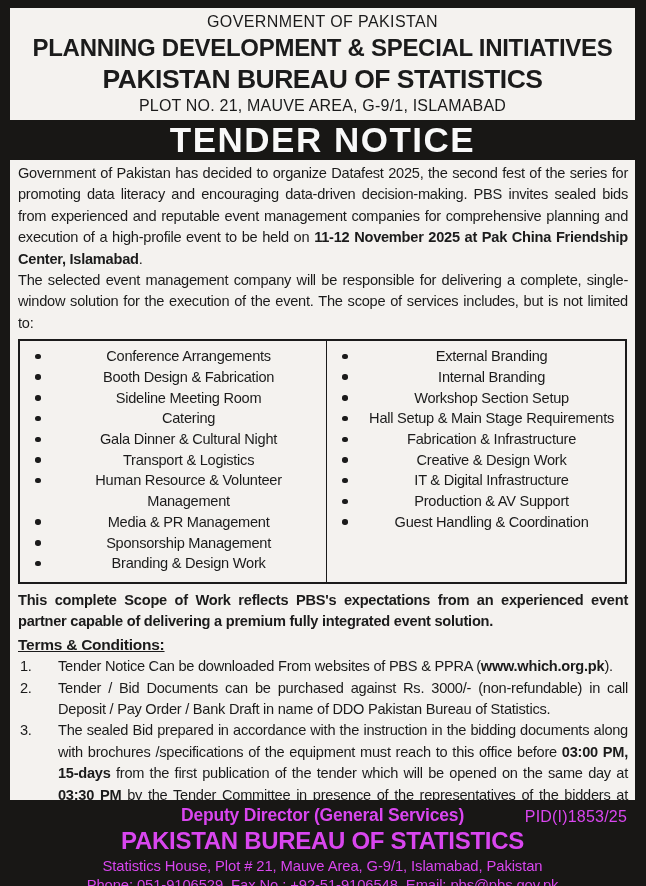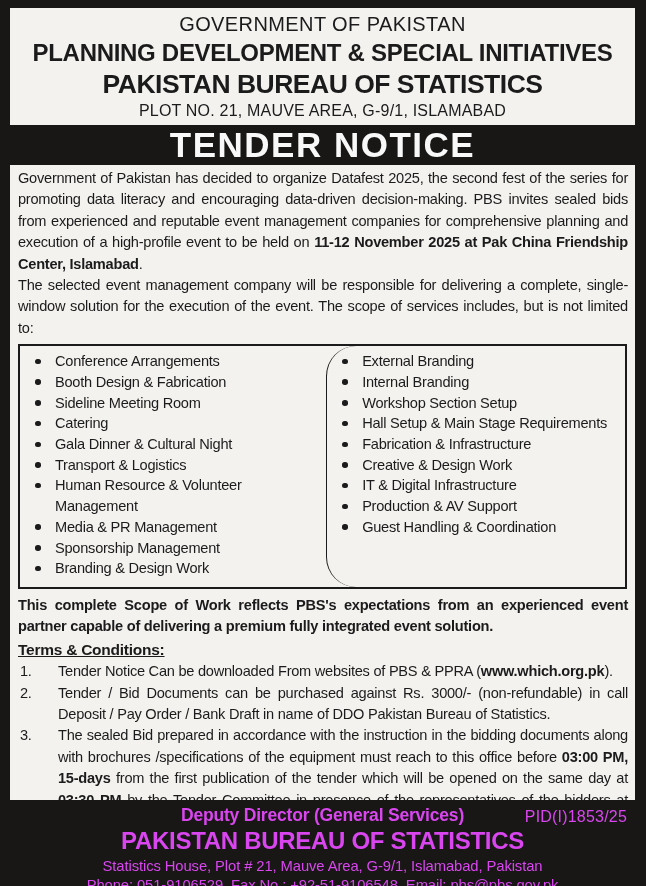--- a/index.html
+++ b/index.html
@@ -16,21 +16,21 @@
     margin:0 auto;position:relative;
     padding:8px 11px 0 10px;
     display:flex;flex-direction:column;
   }
   .paper{
     background:var(--paper);flex:1 1 auto;overflow:hidden;
     display:flex;flex-direction:column;
   }
   
   .hdr{text-align:center;padding-top:3px;letter-spacing:-0.2px;}
-  .hdr-line1{font-size:20px;font-weight:500;letter-spacing:0.4px;margin-top:2px;}
+  .hdr-line1{font-size:16px;font-weight:500;letter-spacing:0.4px;margin-top:2px;}
   .hdr-line2{font-size:24px;font-weight:700;margin-top:3px;letter-spacing:-0.3px;}
   .hdr-line3{font-size:26.5px;font-weight:700;margin-top:2px;letter-spacing:-0.5px;}
   .hdr-line4{font-size:16px;font-weight:400;margin-top:2px;letter-spacing:0.2px;}
   
   .banner{
     background:var(--frame);color:var(--banner-text);
     margin-top:5px;height:42px;
     display:flex;align-items:center;justify-content:center;
   }
   .banner span{
@@ -41,25 +41,25 @@
   .content{padding:3px 7px 0 8px;font-size:14.6px;line-height:21.4px;letter-spacing:-0.25px;}
   .intro p{text-align:justify;}
   .intro .p2{margin-top:0;}
   b{font-weight:700;}
   
   .svc-table{
     display:flex;border:2px solid var(--ink);
     margin:5px 1px 6px 0;
   }
   .svc-col{width:50.6%;padding:5px 4px 8px 6px;}
-  .svc-col.right{width:49.4%;border-left:1.5px solid var(--ink);border-radius:30px;}
+  .svc-col.right{width:49.4%;border-left:1.5px solid var(--ink);}
   .svc-col ul{list-style:none;}
   .svc-col li{
     position:relative;padding-left:29px;
-    line-height:20.7px;letter-spacing:-0.25px;
+    line-height:20.7px;letter-spacing:-0.25px;text-align:center;
   }
   .svc-col li::before{
     content:"";position:absolute;left:9px;top:7.5px;
     width:5.5px;height:5.5px;border-radius:50%;background:var(--ink);
   }
   
   .scope-note{font-weight:700;text-align:justify;margin-top:1px;}
   .terms-heading{
     font-weight:700;text-decoration:underline;
     margin-top:1px;font-size:15.5px;

